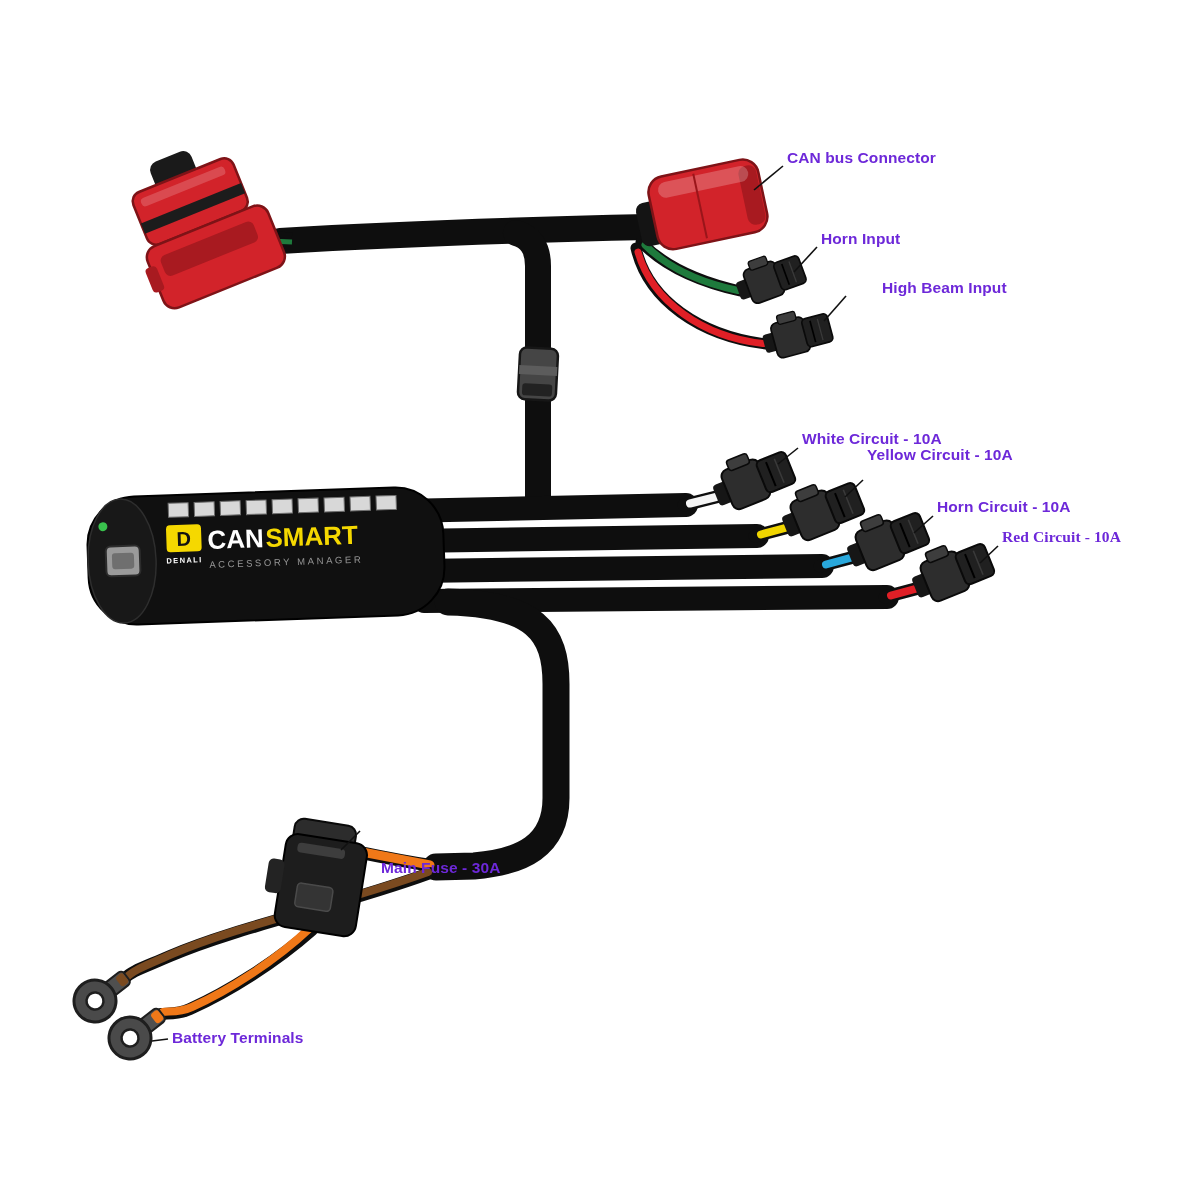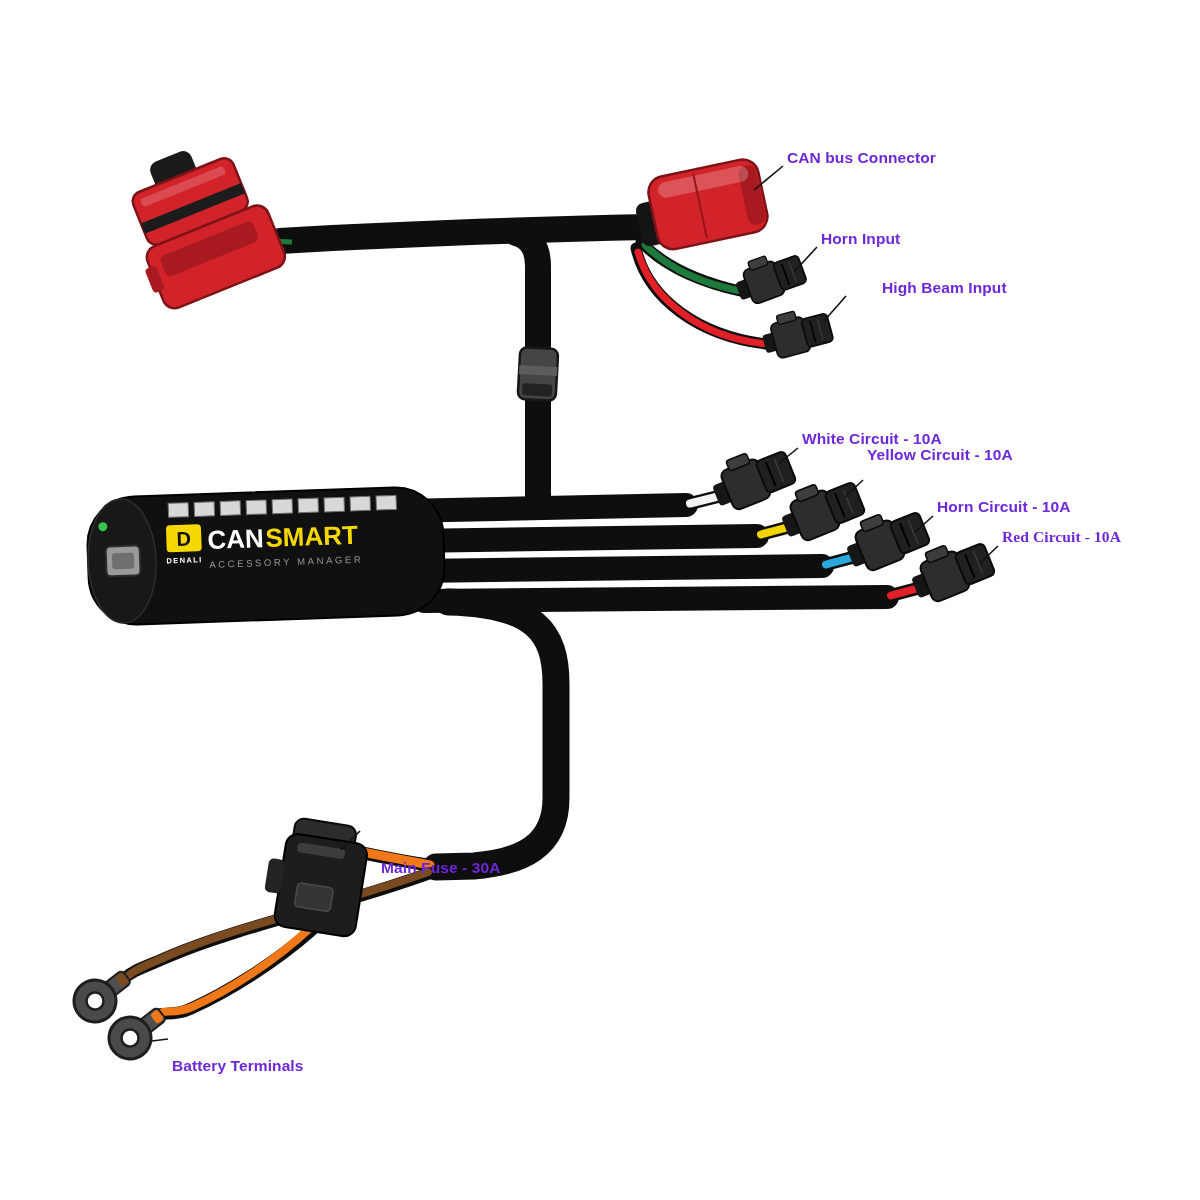--- a/index.html
+++ b/index.html
@@ -172,15 +172,15 @@
 </svg>
 
 <div class="callout" style="left:787px;top:149px;">CAN bus Connector</div>
 <div class="callout" style="left:821px;top:230px;">Horn Input</div>
 <div class="callout" style="left:850px;top:279px;margin-left:32px;">High Beam Input</div>
 <div class="callout" style="left:802px;top:430px;">White Circuit - 10A</div>
 <div class="callout" style="left:867px;top:446px;">Yellow Circuit - 10A</div>
 <div class="callout" style="left:937px;top:498px;">Horn Circuit - 10A</div>
 <div class="callout" style="left:1002px;top:528px;font-family:Liberation Serif, serif;">Red Circuit - 10A</div>
 <div class="callout" style="left:381px;top:815px;margin-top:44px;">Main Fuse - 30A</div>
-<div class="callout" style="left:172px;top:1029px;margin-top:28px;">Battery Terminals</div>
+<div class="callout" style="left:172px;top:1029px;">Battery Terminals</div>
 
 </div>
 
 </body></html>

